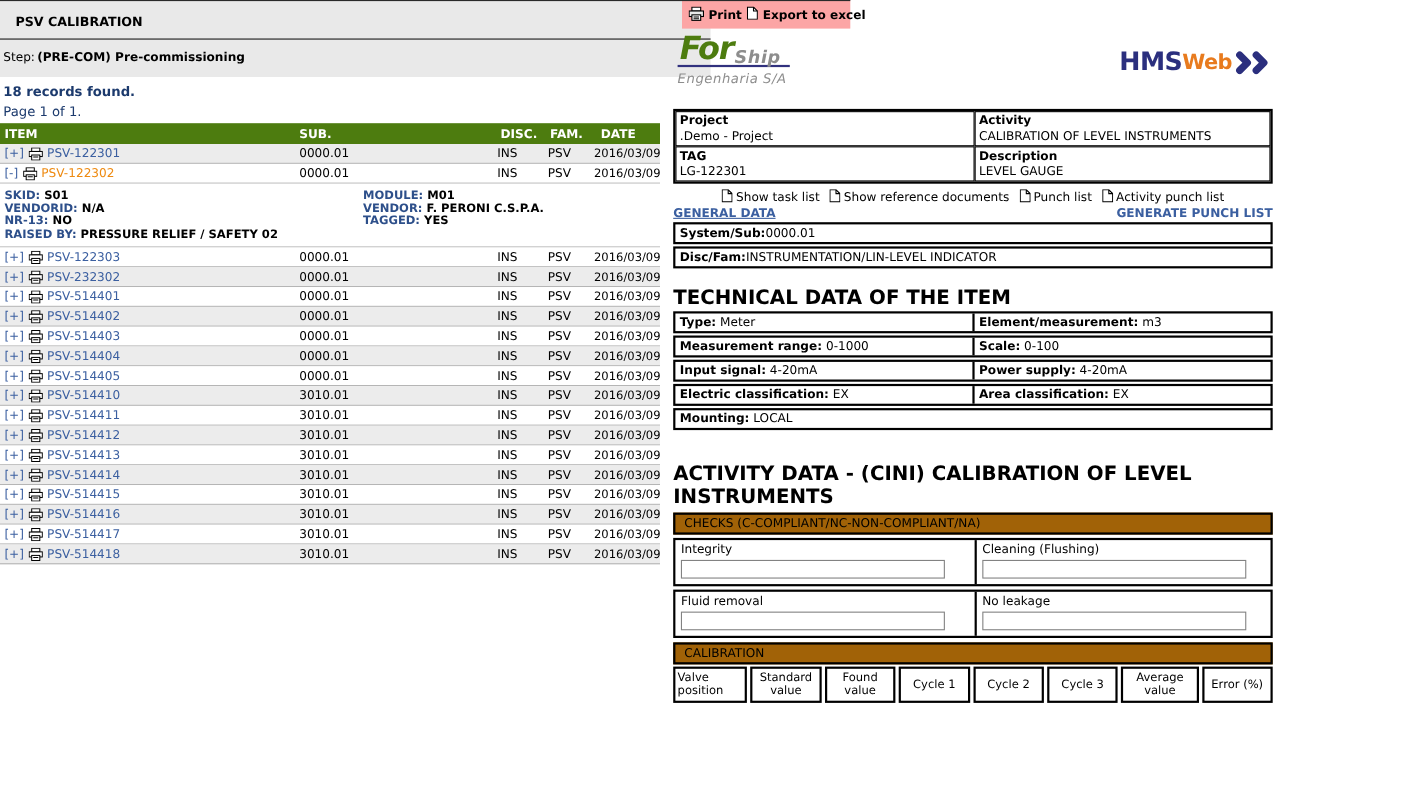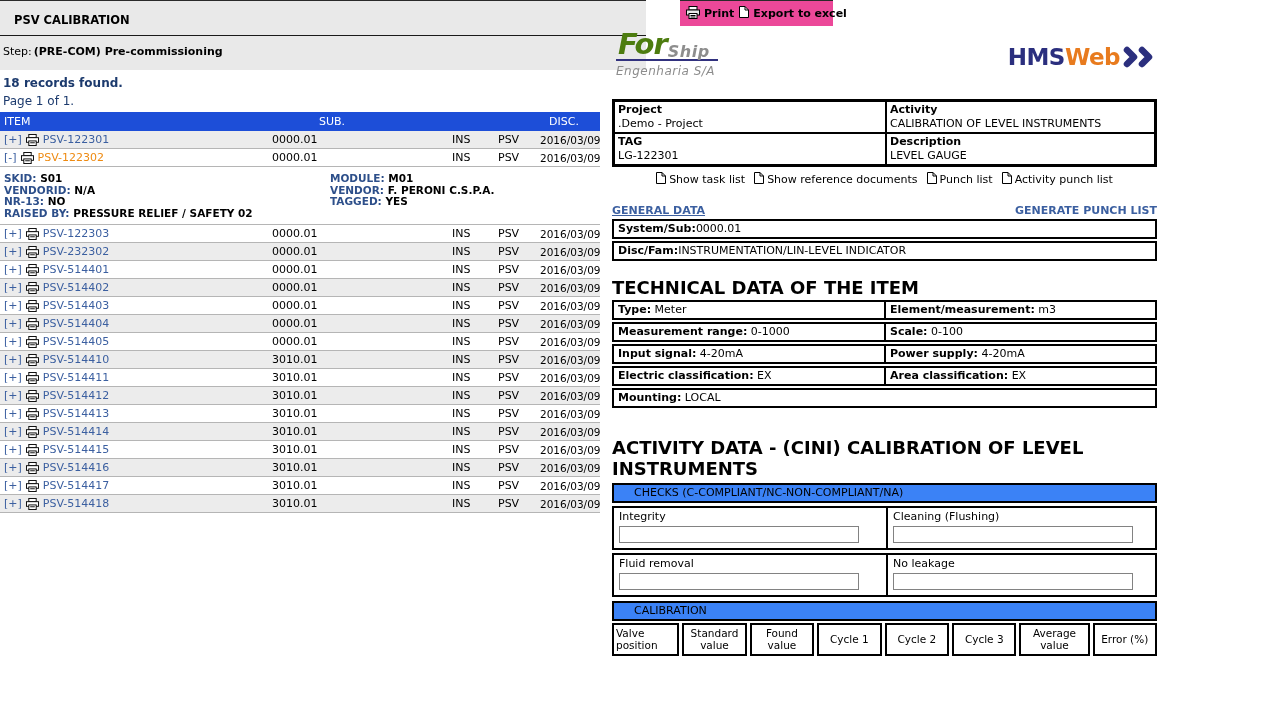--- a/index.html
+++ b/index.html
@@ -1,38 +1,38 @@
 <!DOCTYPE html>
 <html><head>
 <meta charset="utf-8">
 <style>
   * { margin:0; padding:0; box-sizing:border-box; }
   html,body { width:1280px; height:720px; background:#fff; font-family:"DejaVu Sans","Liberation Sans",sans-serif; font-size:11px; color:#000; overflow:hidden; }
   #stage { position:relative; width:1280px; height:720px; }
 
   
-  #toolbar { position:absolute; left:680px; top:0; width:153px; height:26px; background:#ec4899; display:flex; align-items:center; gap:5px; padding:0 4px 0 6px; border-top:1px solid #2a2a2a; }
+  #toolbar { position:absolute; left:620px; top:0; width:153px; height:26px; background:#fca5a5; display:flex; align-items:center; gap:5px; padding:0 4px 0 6px; border-top:1px solid #2a2a2a; }
   .tool-btn { display:flex; align-items:center; gap:4px; font-weight:bold; cursor:pointer; white-space:nowrap; }
 
   
   #left-head { position:absolute; left:0; top:0; width:646px; height:70px; background:#e9e9e9; border-top:1px solid #2a2a2a; }
   #left-title { padding:13px 0 0 14px; font-weight:bold; font-size:11.5px; line-height:13px; }
   #left-head-divider { margin-top:8px; border-top:1px solid #1a1a1a; }
   #step-line { padding:9px 0 0 3px; line-height:13px; }
   #step-line b { margin-left:2px; }
 
   
   #left-list { position:absolute; left:0; top:70px; width:600px; }
   #records-found { margin:7px 0 0 3px; font-weight:bold; font-size:12px; line-height:13px; color:#1c3a6d; }
   #page-info { margin:5px 0 0 3px; font-weight:normal; font-size:12px; line-height:13px; color:#1c3a6d; }
-  #list-header { margin-top:4px; height:19px; background:#1d4ed8; color:#fff; font-weight:normal; display:grid; grid-template-columns:272px 176px 44px 48px 1fr; align-items:center;gap:47px; }
+  #list-header { margin-top:4px; height:19px; background:#4d7c0f; color:#fff; font-weight:bold; display:grid; grid-template-columns:272px 176px 44px 48px 1fr; align-items:center; }
   #list-header .h-item { padding-left:4px; }
   #list-header .h-disc { padding-left:7px; }
   #list-header .h-fam { padding-left:8px; }
-  #list-header .h-date { text-align:right; padding-right:4px; }
+  #list-header .h-date { text-align:right; padding-right:22px; }
 
   .lrow { height:18px; display:grid; grid-template-columns:272px 176px 44px 48px 1fr; align-items:center; border-bottom:1px solid #b5b5b5; background:#fff; }
   .lrow.shaded { background:#ececec; }
   .cell-item { padding-left:4px; display:flex; align-items:center; gap:4px; white-space:nowrap; }
   .expander { color:#3b5fa0; text-decoration:none; cursor:pointer; }
   .item-link { color:#3b5fa0; text-decoration:none; cursor:pointer; }
   .item-link.selected { color:#ee8a11; }
   .cell-disc { padding-left:4px; }
   .cell-fam { padding-left:6px; }
   .cell-date { text-align:right; padding-right:2px; font-size:10.5px; }
@@ -46,47 +46,47 @@
   #right-panel { position:absolute; left:612px; top:28px; width:545px; }
 
   #logo-row { height:71px; position:relative; }
   .forship { position:absolute; left:4px; top:2px; }
   .fs-line1 { border-bottom:2px solid #31317e; padding:0 8px 1px 2px; display:inline-block; }
   .fs-for { font-style:italic; font-weight:bold; font-size:29px; line-height:28px; color:#4d7c0f; letter-spacing:-1px; }
   .fs-ship { font-style:italic; font-weight:bold; font-size:16px; color:#8d8d8d; margin-left:1px; position:relative; top:3px; letter-spacing:0.5px; }
   .fs-sub { font-style:italic; font-size:12px; color:#8d8d8d; margin-top:3px; letter-spacing:0.5px; }
   .hmsweb { position:absolute; right:2px; top:16px; display:flex; align-items:center; }
   .hw-hms { font-weight:bold; font-size:23px; color:#2b2f7e; letter-spacing:-0.5px; }
-  .hw-web { font-weight:bold; font-size:23px; color:#e87b1e; letter-spacing:-0.5px; }
+  .hw-web { font-weight:bold; font-size:19px; color:#e87b1e; letter-spacing:-0.5px; }
   .hw-chev { margin-left:3px; display:inline-flex; }
 
   #info-table { display:grid; grid-template-columns:272px 1fr; border:2px solid #000; }
   .info-cell { border:1px solid #000; padding:1px 3px; min-height:29px; }
   .info-cell .ilabel { font-weight:bold; line-height:14px; }
   .info-cell .ivalue { line-height:14px; }
 
   #doc-links { margin-top:5px; display:flex; justify-content:center; gap:9px; align-items:center; }
   .doclink { display:flex; align-items:center; gap:3px; cursor:pointer; white-space:nowrap; }
 
-  #gen-row { margin-top:17px; display:flex; justify-content:space-between; align-items:baseline; }
+  #gen-row { display:flex; justify-content:space-between; align-items:baseline; }
   #general-data-link { color:#3b5fa0; font-weight:bold; text-decoration:underline; cursor:pointer; }
   #generate-punch-link { color:#3b5fa0; font-weight:bold; cursor:pointer; }
 
   .bar-box { border:2px solid #000; padding:1px 4px; margin-top:2px; min-height:18px; line-height:14px; background:#fff; }
   .bar-box b { font-weight:bold; }
 
   .section-title { font-weight:bold; font-size:18px; }
   #tech-title { margin-top:16px; }
   .trow { display:grid; grid-template-columns:270px 1fr; border:2px solid #000; margin-top:2px; min-height:18px; }
   .trow .tcell { padding:1px 4px; line-height:14px; }
   .trow .tcell + .tcell { border-left:2px solid #000; }
   .trow-full { border:2px solid #000; margin-top:2px; min-height:18px; padding:1px 4px; line-height:14px; }
 
   #activity-title { margin-top:29px; }
-  .gray-bar { border:2px solid #000; background:#3b82f6; padding:1px 20px; margin-top:4px; min-height:18px; line-height:14px; }
+  .gray-bar { border:2px solid #000; background:#a16207; padding:1px 8px; margin-top:4px; min-height:18px; line-height:14px; }
   .checkrow { display:grid; grid-template-columns:272px 1fr; border:2px solid #000; margin-top:3px; }
   .checkrow .ccell { padding:2px 5px 5px 5px; }
   .checkrow .ccell + .ccell { border-left:2px solid #000; }
   .ccell .clabel { line-height:14px; }
   .ccell input { display:block; margin-top:2px; width:240px; height:17px; border:1px solid #828282; background:#fff; font-family:inherit; font-size:11px; padding:0 2px; }
 
   #calib-cols { margin-top:2px; display:flex; gap:3px; }
   .calib-cell { border:2px solid #000; height:33px; display:flex; align-items:center; justify-content:center; text-align:center; font-size:10.5px; line-height:11.5px; padding:1px 2px; flex:1 1 0; }
   .calib-cell.first { justify-content:flex-start; text-align:left; flex:1.05 1 0; }
   .calib-cell.avg { flex:1.1 1 0; }

